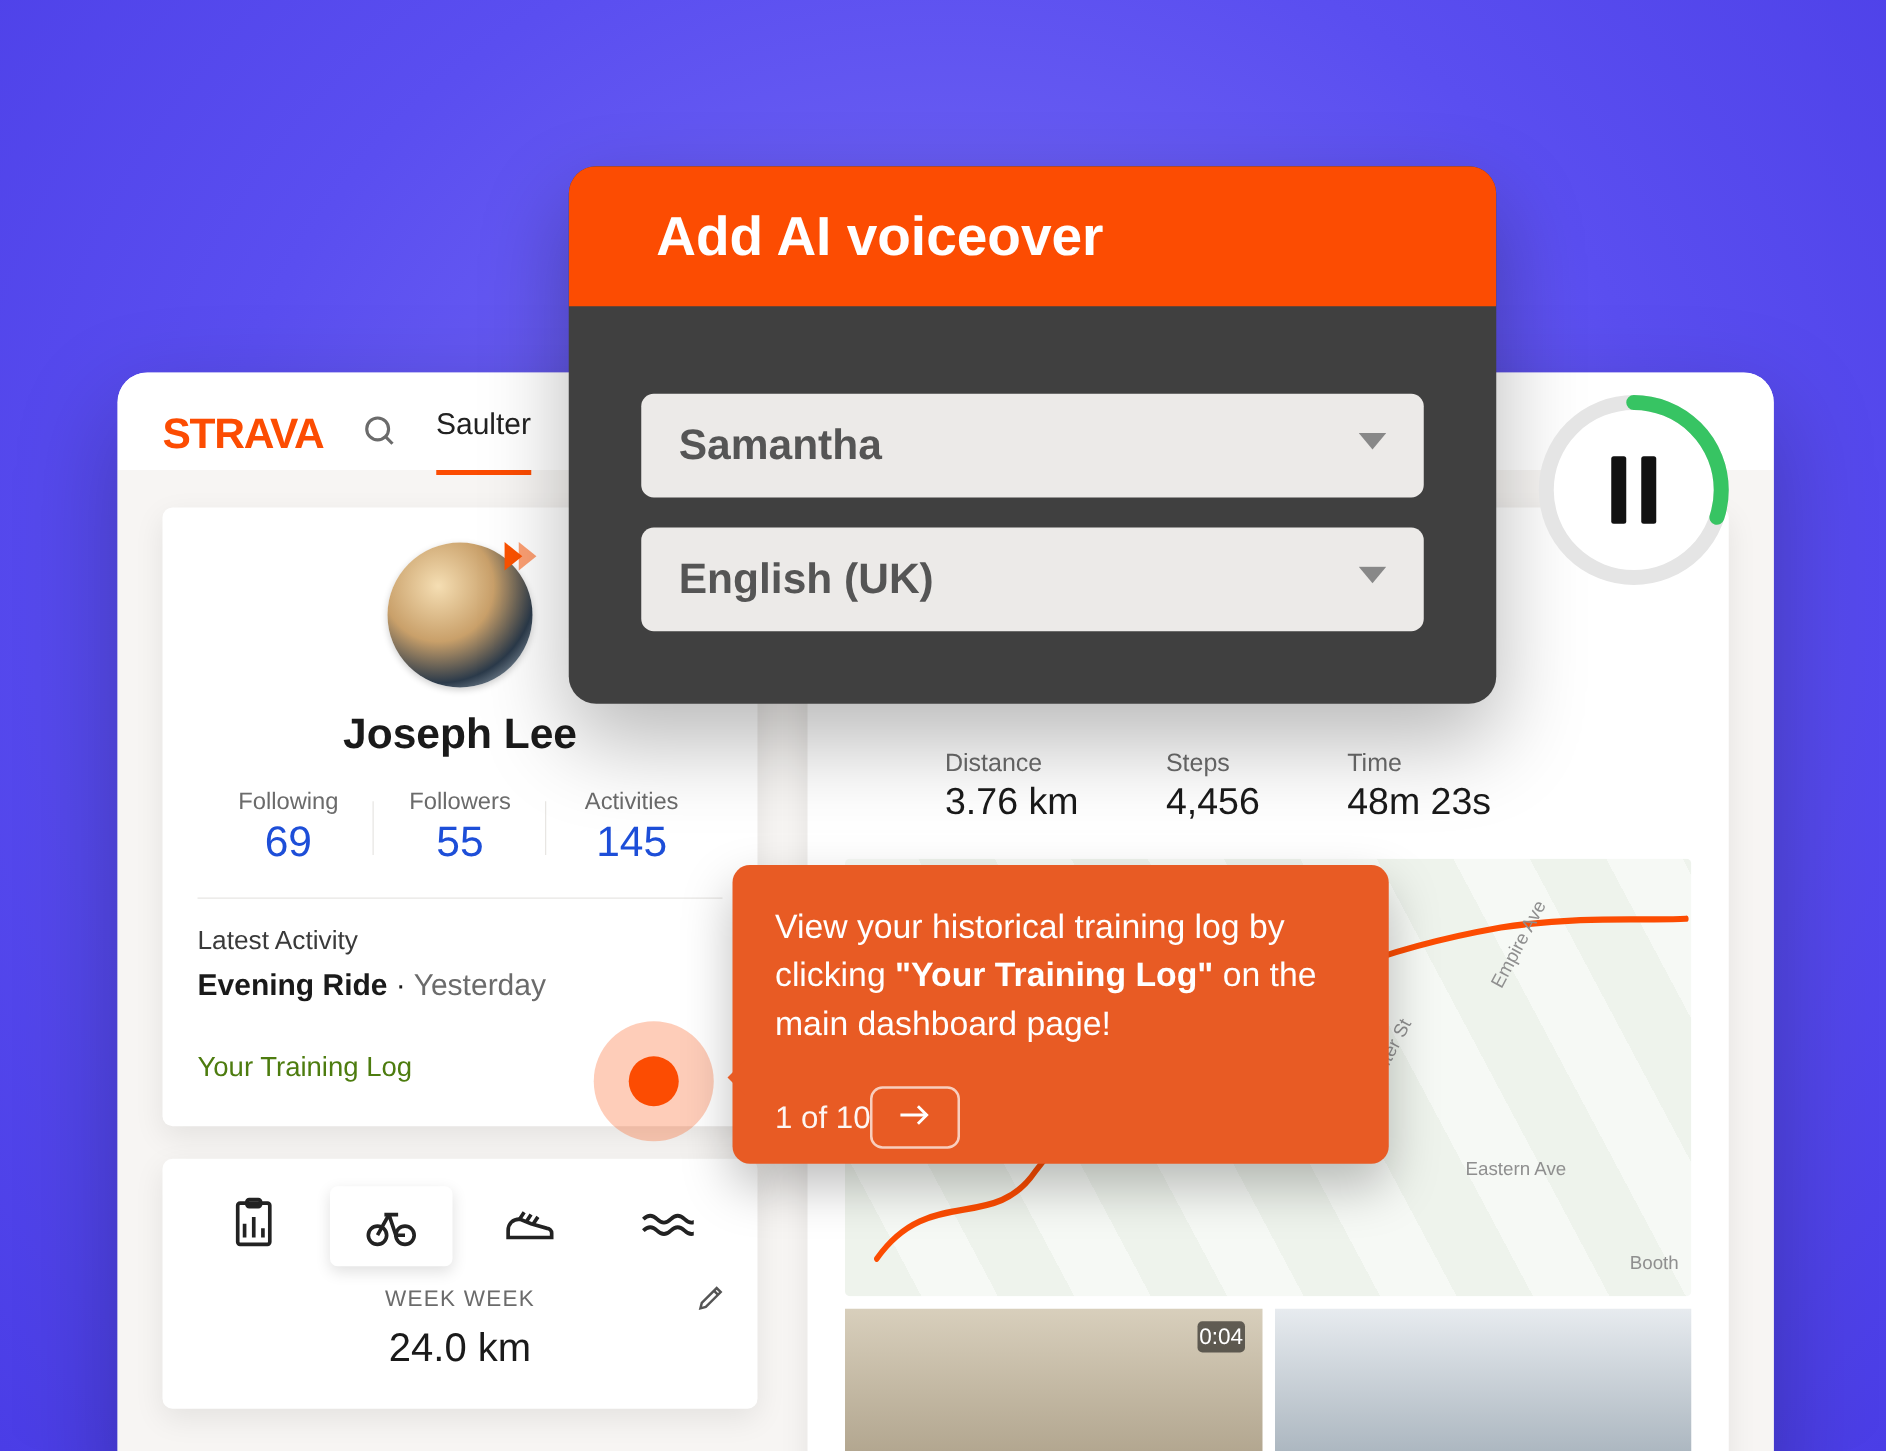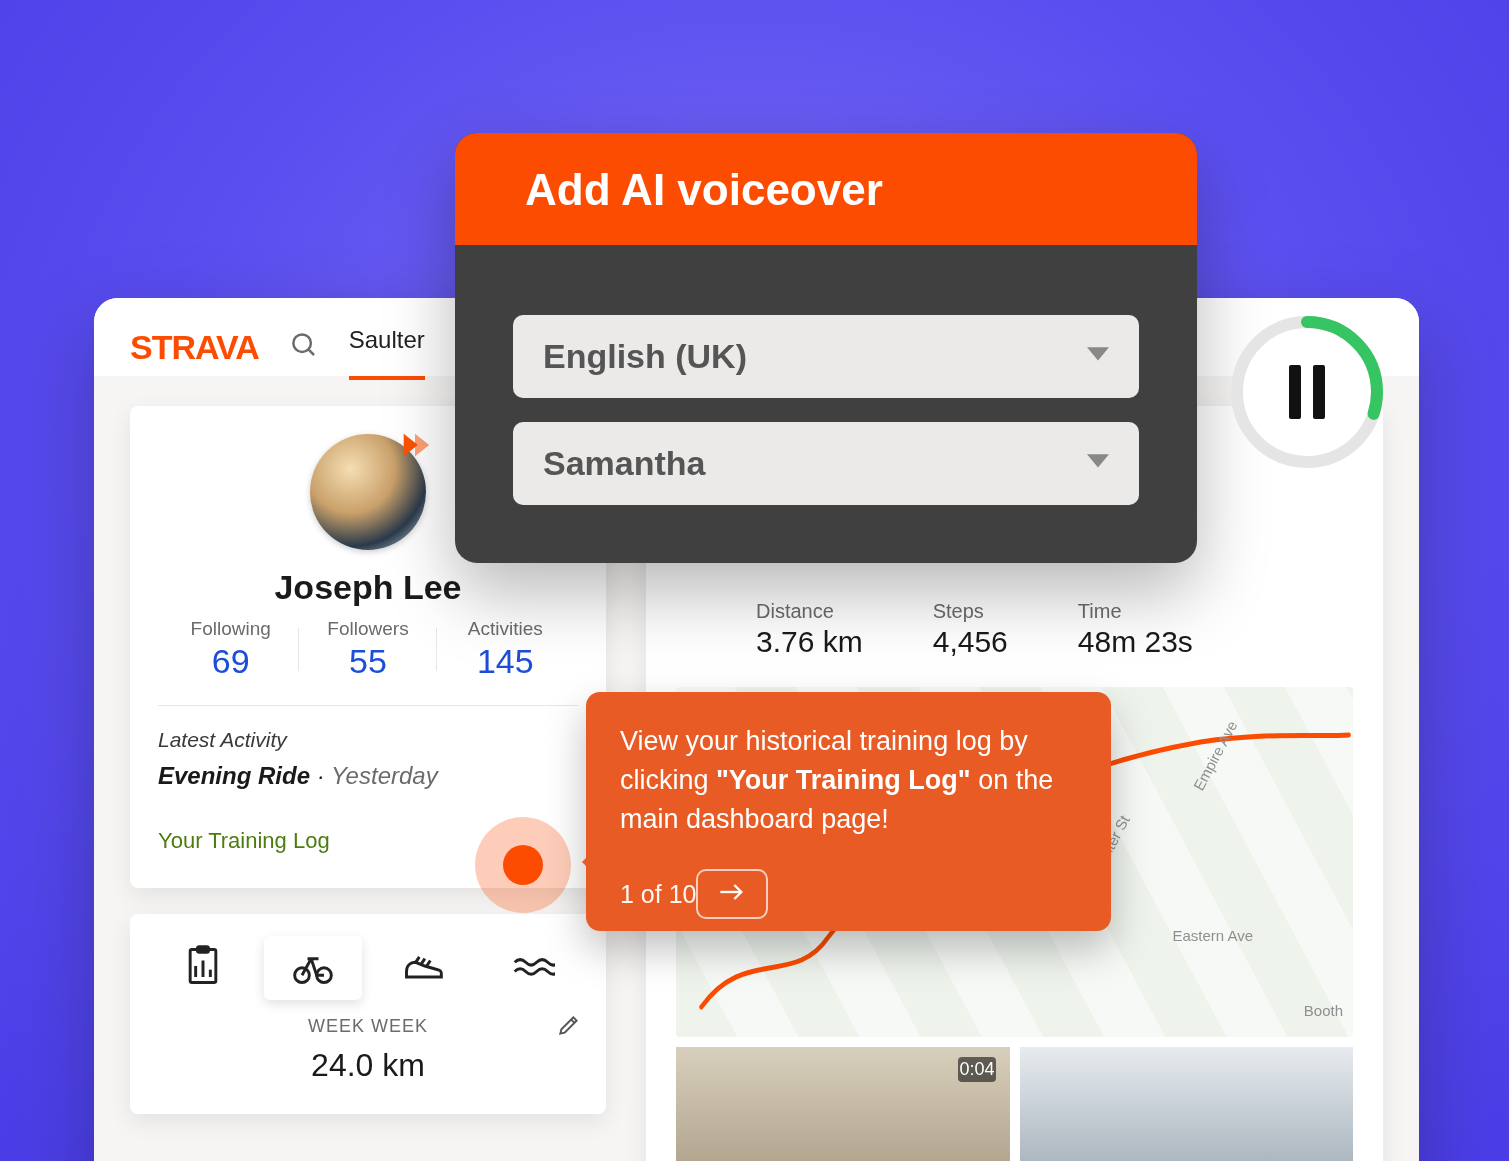--- a/index.html
+++ b/index.html
@@ -62,32 +62,32 @@
     box-shadow: 0 2px 6px rgba(0,0,0,.2);
   }
   .avatar-badge {
     position: absolute; top: -6px; right: -6px;
     width: 34px; height: 34px;
   }
   .avatar-badge svg { width: 34px; height: 34px; }
   .profile-name { font-size: 34px; font-weight: 700; color: #1a1a1a; }
   .stats-row {
     display: flex; justify-content: space-between;
-    margin-top: 11px; padding: 0 4px 24px 4px;
+    margin-top: 24px; padding: 0 4px 24px 4px;
     border-bottom: 1px solid #e8e6e3;
   }
   .stat { flex: 1; position: relative; }
   .stat:not(:last-child)::after {
     content: ""; position: absolute; right: 0; top: 10px; bottom: 10px;
     width: 1px; background: #e8e6e3;
   }
   .stat-label { font-size: 19px; color: #6b6b6b; }
   .stat-value { font-size: 34px; color: #1d4ed8; margin-top: 2px; }
   .latest {
-    text-align: left; margin-top: 22px; font-style: italic;
+    text-align: left; margin-top: 22px;
   }
   .latest-hdr { font-size: 21px; color: #3a3a3a; margin-bottom: 10px; }
   .latest-line { font-size: 24px; color: #1a1a1a; }
   .latest-line b { font-weight: 700; }
   .latest-line .when { color: #6b6b6b; }
   .training-link {
     display: block; text-align: left; margin-top: 38px;
     font-size: 22px; color: #4d7c0f; cursor: pointer;
   }
 
@@ -395,29 +395,29 @@
       </div>
     </div>
   </div>
 
   <div class="modal">
     <div class="modal-hdr">
       <h1>Add AI voiceover</h1>
     </div>
     <div class="modal-body">
       <div class="select">
-        <span class="select-label">English (UK)</span>
+        <span class="select-label">Samantha</span>
         <span class="caret">
           <svg viewBox="0 0 20 14">
               <path d="M0 0 L10 12 L20 0 Z"></path>
             </svg>
         </span>
       </div>
       <div class="select">
-        <span class="select-label">Samantha</span>
+        <span class="select-label">English (UK)</span>
         <span class="caret">
           <svg viewBox="0 0 20 14">
               <path d="M0 0 L10 12 L20 0 Z"></path>
             </svg>
         </span>
       </div>
     </div>
   </div>
 
   <div class="ring">

